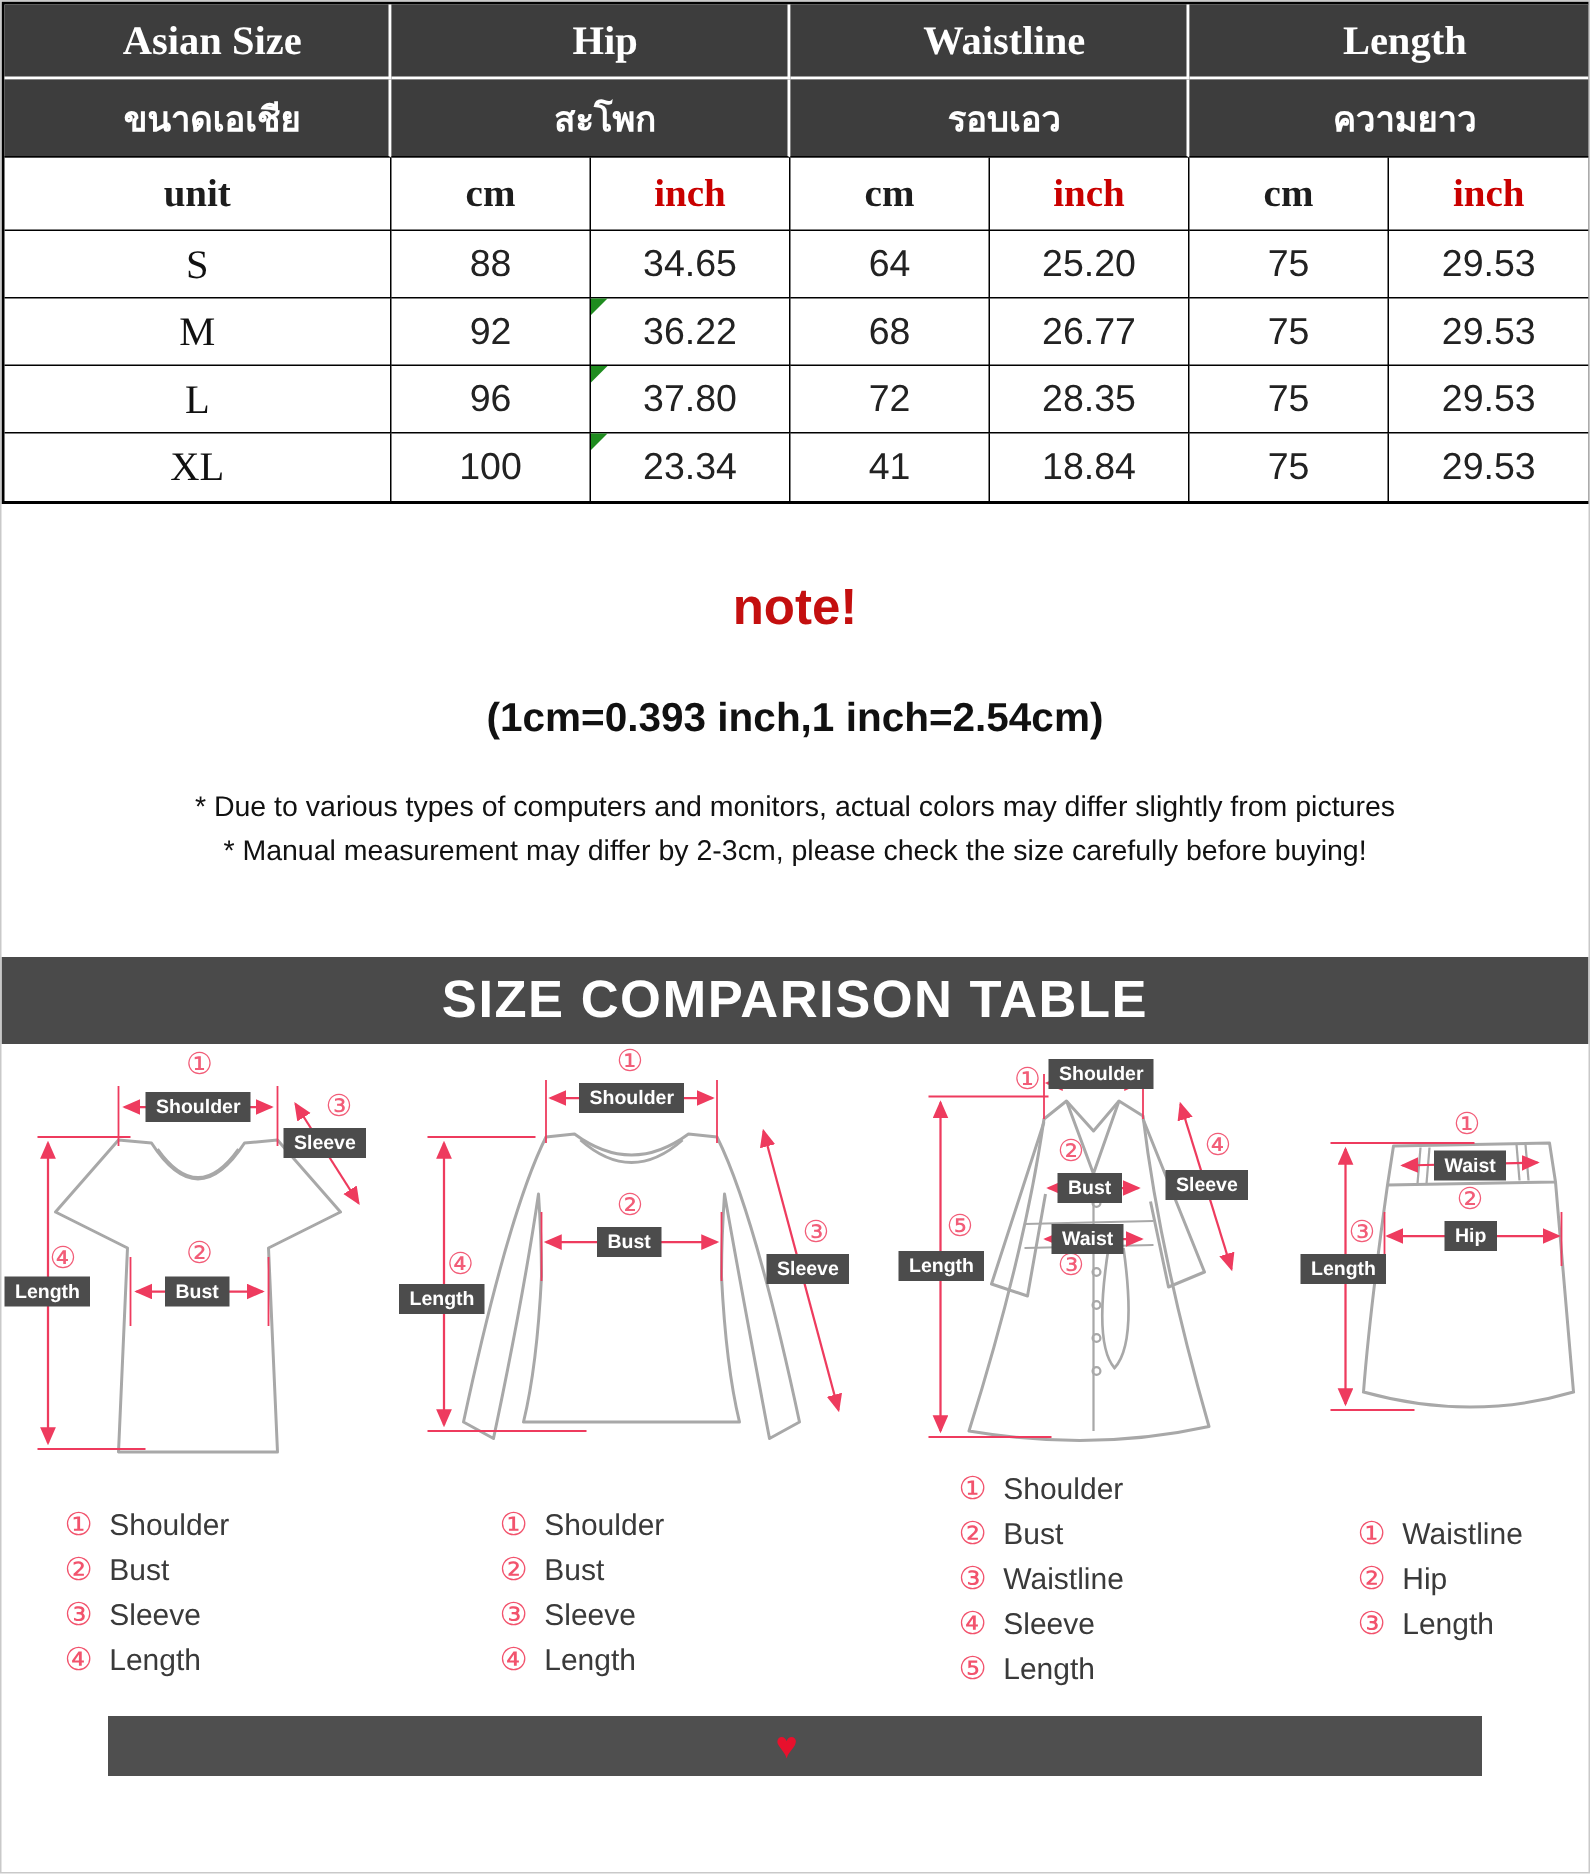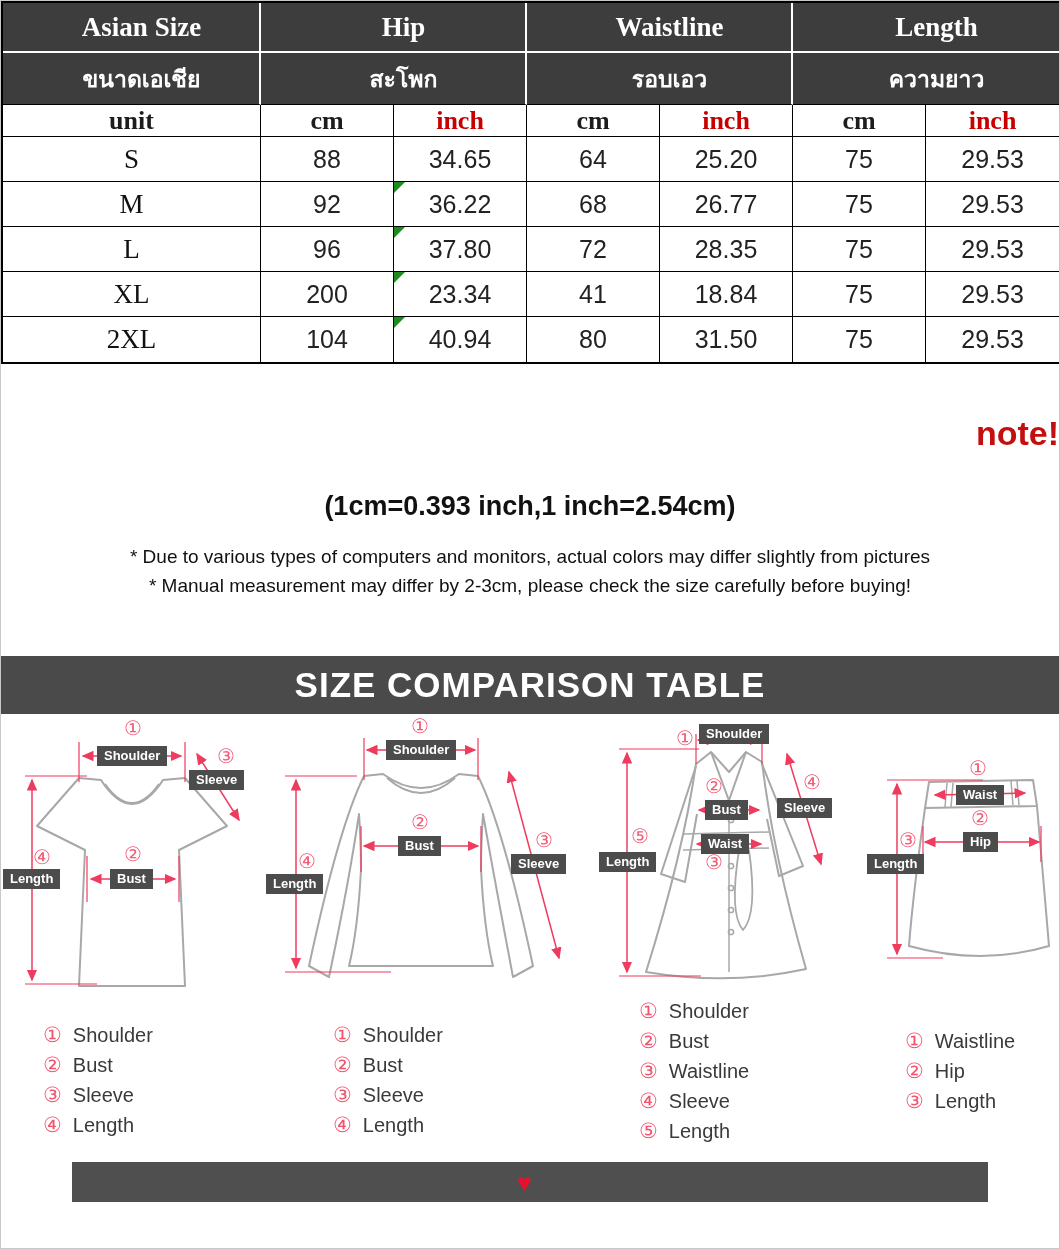--- a/index.html
+++ b/index.html
@@ -12,38 +12,38 @@
                      border:2px solid #000; table-layout:fixed; }
   table.size-table col.c0 { width:258px; }
   table.size-table col.cn { width:133px; }
   .hrow-en th, .hrow-th th { background:#3d3d3d; color:#fff; text-align:center;padding-left:21px; }
   .hrow-en th { font-family:"Liberation Serif", serif; font-weight:bold; font-size:27px;
                 height:50px; border-right:2px solid #fff; border-bottom:2px solid #fff; }
   .hrow-th th { font-size:23px; font-weight:bold; height:52px;
                 border-right:2px solid #fff; border-bottom:1px solid #000; }
   .hrow-en th:last-child, .hrow-th th:last-child { border-right:none; }
   .unit-row td { font-family:"Liberation Serif", serif; font-weight:bold; font-size:26px;
-                 height:32px; text-align:center; border-right:1px solid #000;
+                 height:49px; text-align:center; border-right:1px solid #000;
                  border-bottom:1px solid #000; color:#1d1d1d; }
   .unit-row td:last-child { border-right:none; }
   td.inch-head { color:#c90000; }
   tbody td { text-align:center; font-size:25px; color:#222; height:45px;
              border-right:1px solid #000; border-bottom:1px solid #000; }
   tbody td:last-child { border-right:none; }
   tbody tr:last-child td { border-bottom:none; }
   tbody td.size-col { font-family:"Liberation Serif", serif; font-size:27px; color:#111; }
   td.rel { position:relative; }
   .tri { position:absolute; top:0; left:0; width:0; height:0;
          border-top:11px solid #1f8c1f; border-right:11px solid transparent; }
 
   
   .note-block { text-align:center; }
-  .note-title { margin-top:50px; color:#c40f0f; font-size:34px; font-weight:bold;text-align:right; }
+  .note-title { margin-top:50px; color:#c40f0f; font-size:34px; font-weight:bold; }
   .note-formula { margin-top:38px; font-size:27px; font-weight:bold; color:#111; }
-  .note-lines { margin-top:20px; font-size:19px; color:#111; line-height:29px; }
+  .note-lines { margin-top:30px; font-size:19px; color:#111; line-height:29px; }
 
   
   .banner { margin-top:56px; height:58px; line-height:58px; background:#4a4a4a;
             color:#fff; text-align:center; font-size:35px; font-weight:bold;
             letter-spacing:1px; }
 
   
   .diagrams { display:flex; width:1060px; }
   .dcol { position:relative; }
   .dcol .art { position:relative; }
@@ -136,33 +136,24 @@
         <td class="size-col">L</td>
         <td>96</td>
         <td class="rel"><span class="tri"></span><span>37.80</span></td>
         <td>72</td>
         <td>28.35</td>
         <td>75</td>
         <td>29.53</td>
       </tr>
       <tr>
         <td class="size-col">XL</td>
-        <td>200</td>
+        <td>100</td>
         <td class="rel"><span class="tri"></span><span>23.34</span></td>
         <td>41</td>
         <td>18.84</td>
-        <td>75</td>
-        <td>29.53</td>
-      </tr>
-      <tr>
-        <td class="size-col">2XL</td>
-        <td>104</td>
-        <td class="rel"><span class="tri"></span><span>40.94</span></td>
-        <td>80</td>
-        <td>31.50</td>
         <td>75</td>
         <td>29.53</td>
       </tr>
     </tbody>
   </table>
 
   <div class="note-block">
     <div class="note-title">note!</div>
     <div class="note-formula">(1cm=0.393 inch,1 inch=2.54cm)</div>
     <div class="note-lines">

